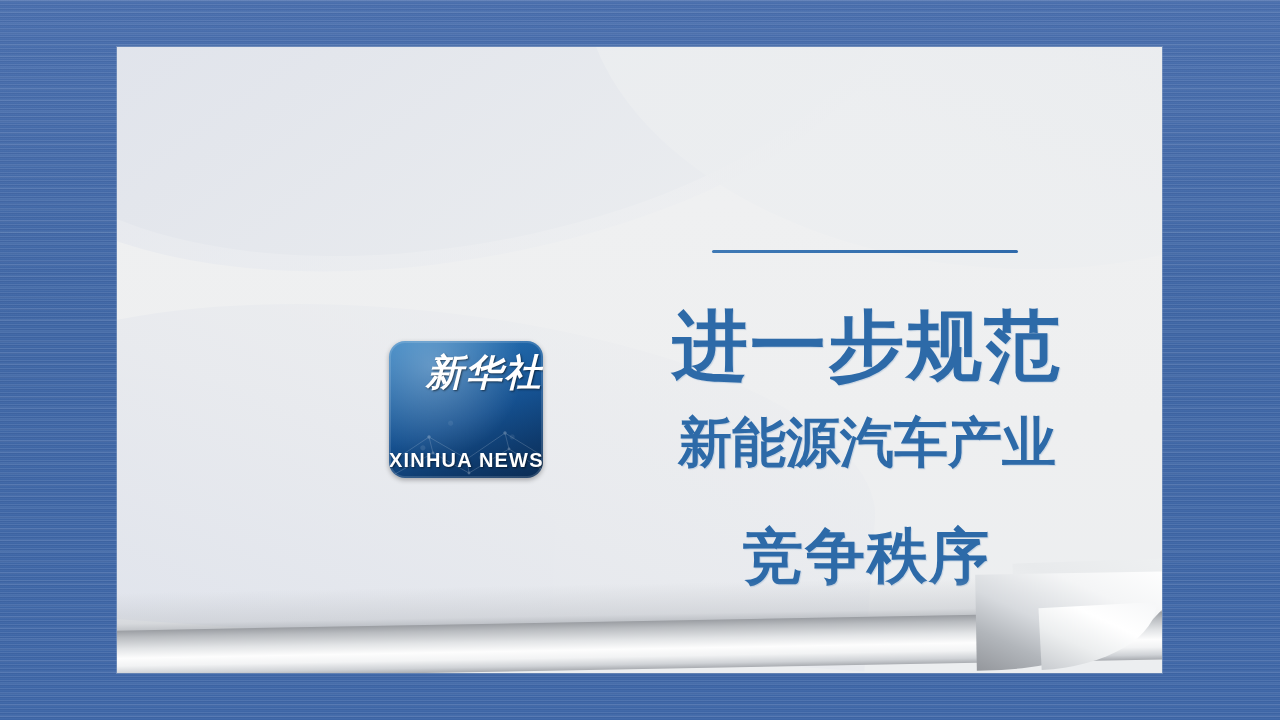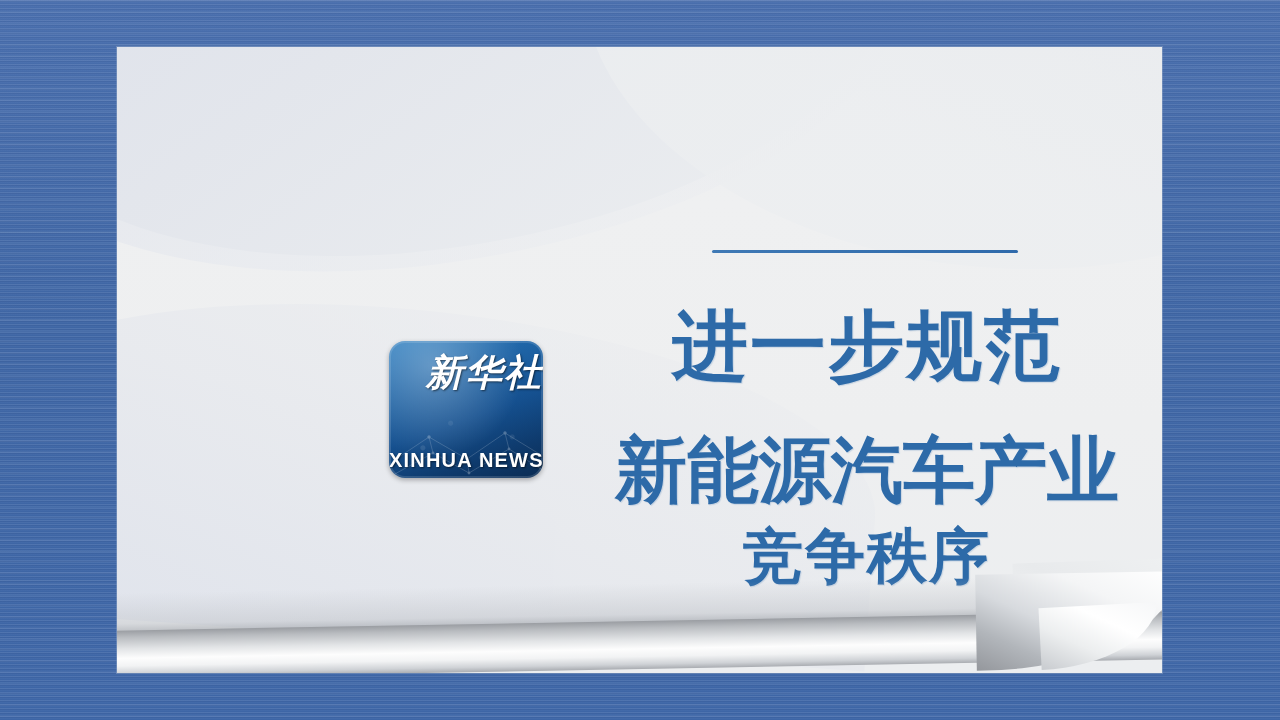--- a/index.html
+++ b/index.html
@@ -185,21 +185,21 @@
   }
   .headline{
     position:absolute;left:430px;width:640px;text-align:center;
     color:#2d6aa8;
     font-family:"DejaVu Serif","Liberation Serif",serif;
     font-weight:700;
     white-space:nowrap;
     text-shadow:1px 1px 1px rgba(45,106,168,.20);
   }
   #headline-1{top:249px;font-size:76px;letter-spacing:2px;}
-  #headline-2{top:376px;font-size:72px;letter-spacing:0px;}
+  #headline-2{top:360px;font-size:54px;letter-spacing:0px;}
   #headline-3{top:470px;font-size:60px;letter-spacing:2px;}
 </style>
 </head>
 <body>
 
 <div id="stage">
 
   <div id="frame-streaks"></div>
 
   <div id="card">

